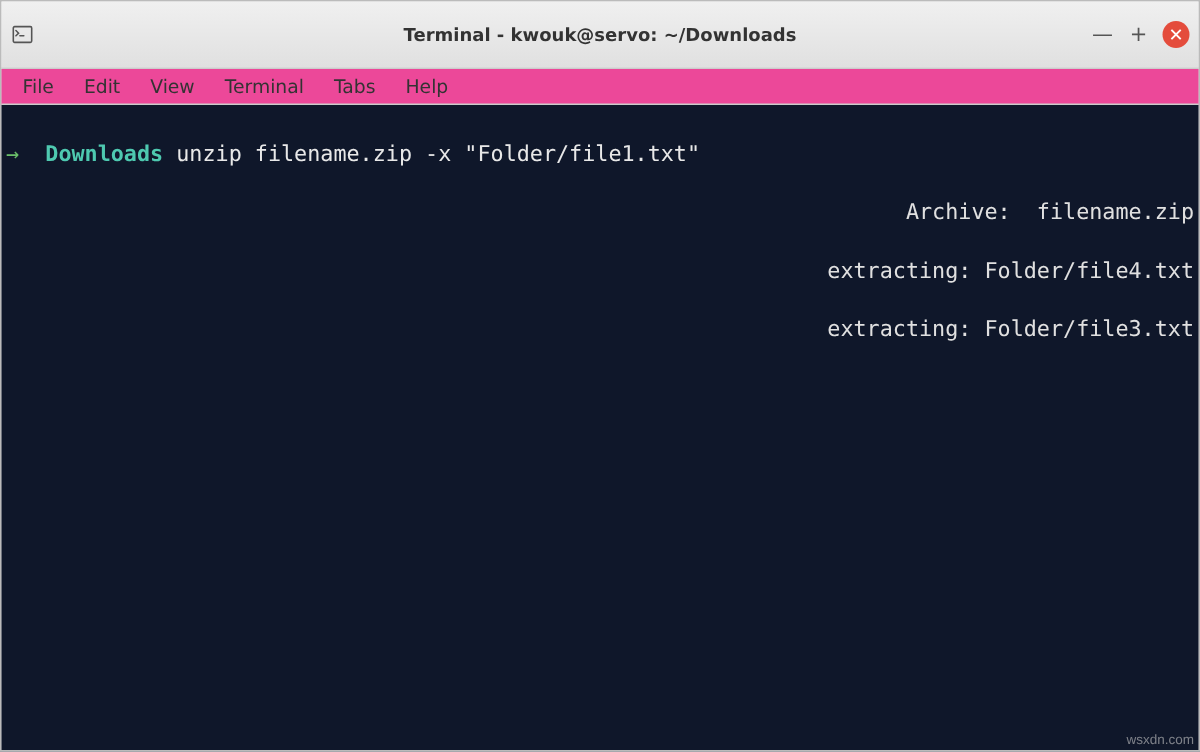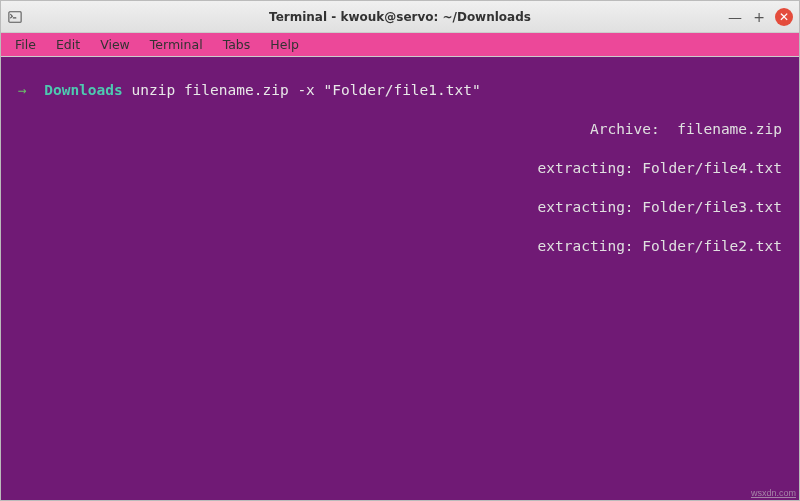--- a/index.html
+++ b/index.html
@@ -14,21 +14,21 @@
     }
     .window {
       width: 800px;
       height: 501px;
       background: #e8e8e8;
       display: flex;
       flex-direction: column;
       border: 1px solid #bbb;
     }
     .titlebar {
-      height: 32px;
+      height: 45px;
       background: linear-gradient(to bottom, #f0f0f0, #e0e0e0);
       display: flex;
       align-items: center;
       padding: 0 6px;
       border-bottom: 1px solid #ccc;
       position: relative;
       justify-content: space-between;
     }
     .title-icon {
       width: 16px; height: 16px;
@@ -75,26 +75,26 @@
       border-bottom: 1px solid #ccc;
       font-size: 12.5px;
     }
     .menu-item {
       padding: 3px 10px;
       color: #333;
       cursor: pointer;
     }
     .terminal-area {
       flex: 1;
-      background: #701a75;
+      background: #0f172a;
       color: #dcdccc;
       font-family: "DejaVu Sans Mono", "Liberation Mono", monospace;
       font-size: 14.5px;
       line-height: 1.35;
-      padding: 4px 17px;
+      padding: 4px 3px;
       overflow: hidden;
       white-space: pre;
     }
     .t-line { white-space: pre; }
     .arrow { color: #6abf6a; }
     .cwd { color: #4ec9b0; font-weight: bold; }
     .cmd { color: #e8e8e8; }
     .out { color: #e0e0e0; text-align: right; }
     .cursor-box {
       display: inline-block;
@@ -103,21 +103,20 @@
       vertical-align: -2px;
       margin-left: 2px;
     }
     .watermark {
       position: absolute;
       right: 4px;
       bottom: 3px;
       font-size: 9px;
       color: rgba(200,200,200,0.6);
       font-family: sans-serif;
-      text-decoration: underline;
     }
   </style>
 </head>
 <body>
 
 <div class="window">
 
   <div class="titlebar">
     <span class="title-icon">
       <svg width="14" height="14" viewBox="0 0 16 16">
@@ -140,18 +139,17 @@
     <span class="menu-item">Terminal</span>
     <span class="menu-item">Tabs</span>
     <span class="menu-item">Help</span>
   </div>
 
   <div class="terminal-area">
 <div class="t-line"><span class="arrow">→</span>  <span class="cwd">Downloads</span> <span class="cmd">unzip filename.zip -x "Folder/file1.txt"</span></div>
 <div class="t-line out">Archive:  filename.zip</div>
 <div class="t-line out"> extracting: Folder/file4.txt</div>
 <div class="t-line out"> extracting: Folder/file3.txt</div>
-<div class="t-line out"> extracting: Folder/file2.txt</div>
   </div>
 
 </div>
 
 <div class="watermark">wsxdn.com</div>
 
 </body></html>

